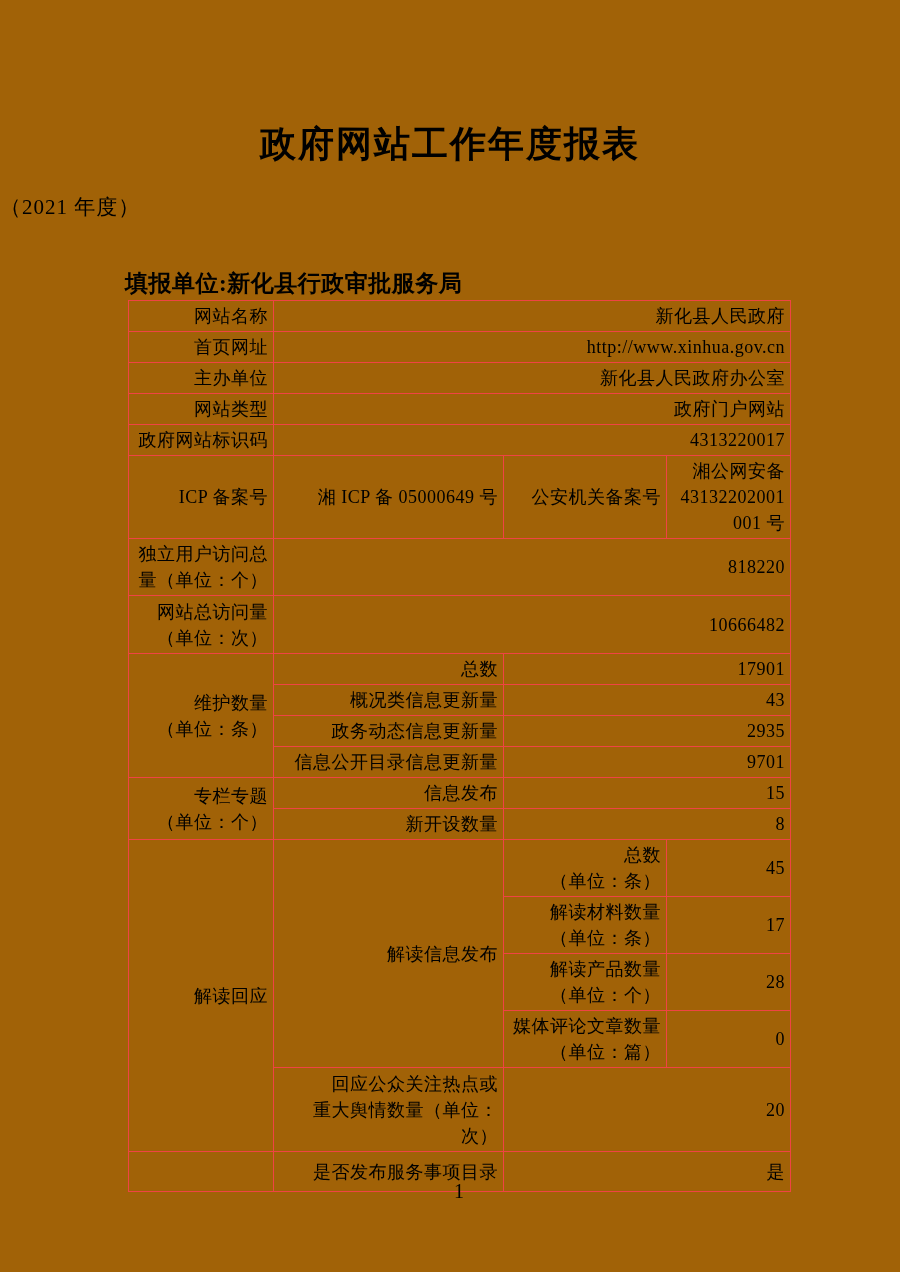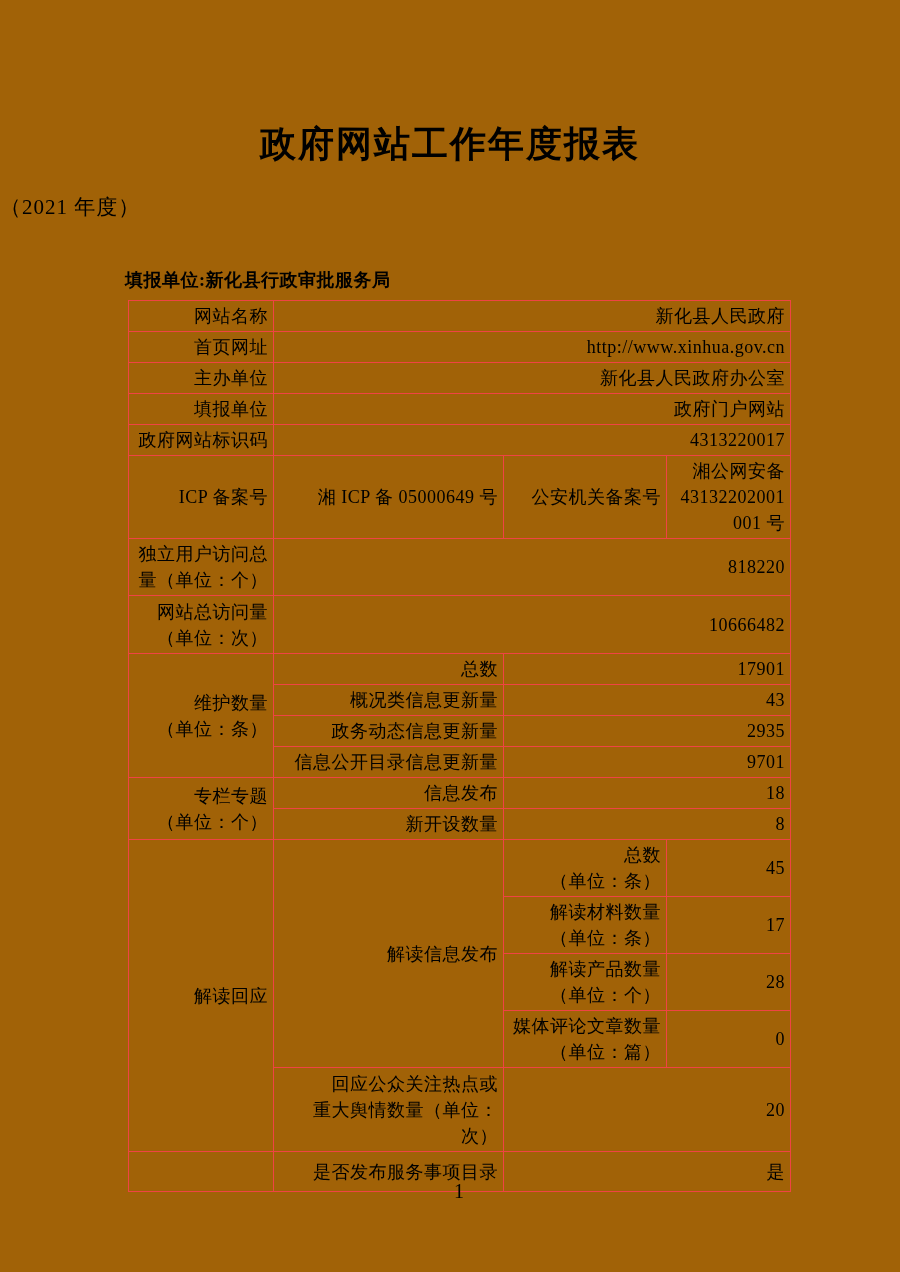--- a/index.html
+++ b/index.html
@@ -34,21 +34,21 @@
     left: 0;
     width: 100%;
     text-align: left;
     font-size: 21px;
     letter-spacing: 1px;
   }
   .unit-line {
     position: absolute;
     top: 268px;
     left: 125px;
-    font-size: 18px;
+    font-size: 23px;
     font-weight: bold;
     letter-spacing: 0.5px;
   }
   table.report-table {
     position: absolute;
     top: 300px;
     left: 128px;
     width: 662px;
     border-collapse: collapse;
     table-layout: fixed;
@@ -110,21 +110,21 @@
       <td>首页网址</td>
       <td colspan="3">http://www.xinhua.gov.cn</td>
     </tr>
 
     <tr class="r31">
       <td>主办单位</td>
       <td colspan="3">新化县人民政府办公室</td>
     </tr>
 
     <tr class="r31">
-      <td>填报单位</td>
+      <td>网站类型</td>
       <td colspan="3">政府门户网站</td>
     </tr>
 
     <tr class="r31">
       <td>政府网站标识码</td>
       <td colspan="3">4313220017</td>
     </tr>
 
     <tr class="r79">
       <td>ICP 备案号</td>
@@ -163,21 +163,21 @@
     </tr>
     <tr class="r31">
       <td>信息公开目录信息更新量</td>
       <td colspan="2">9701</td>
     </tr>
 
     <tr class="r31">
       <td rowspan="2">专栏专题
 （单位：个）</td>
       <td>信息发布</td>
-      <td colspan="2">18</td>
+      <td colspan="2">15</td>
     </tr>
     <tr class="r31">
       <td>新开设数量</td>
       <td colspan="2">8</td>
     </tr>
 
     <tr class="r50">
       <td rowspan="5">解读回应</td>
       <td rowspan="4">解读信息发布</td>
       <td>总数

